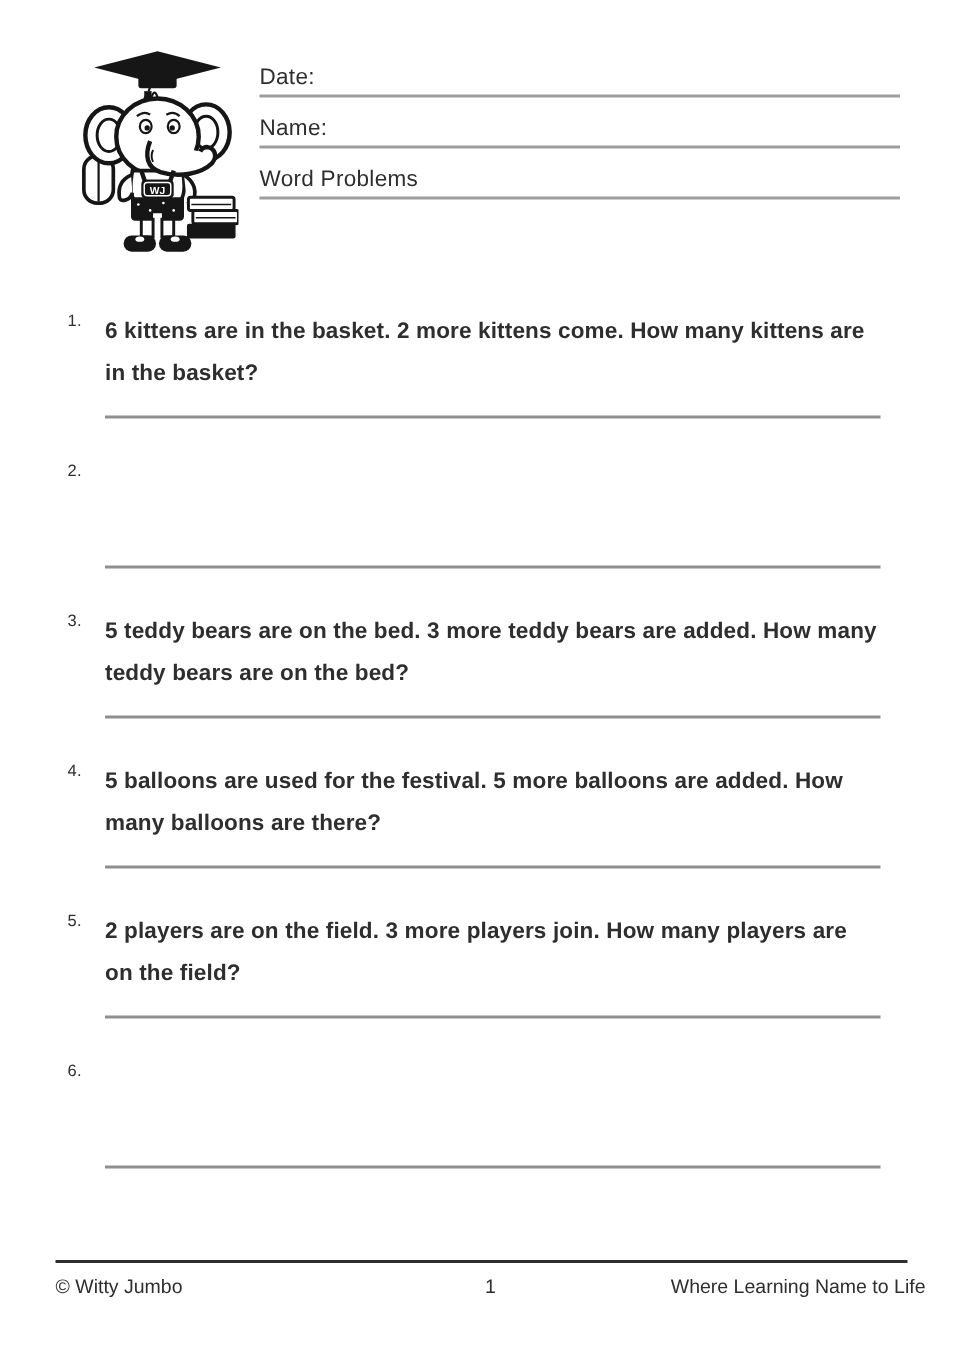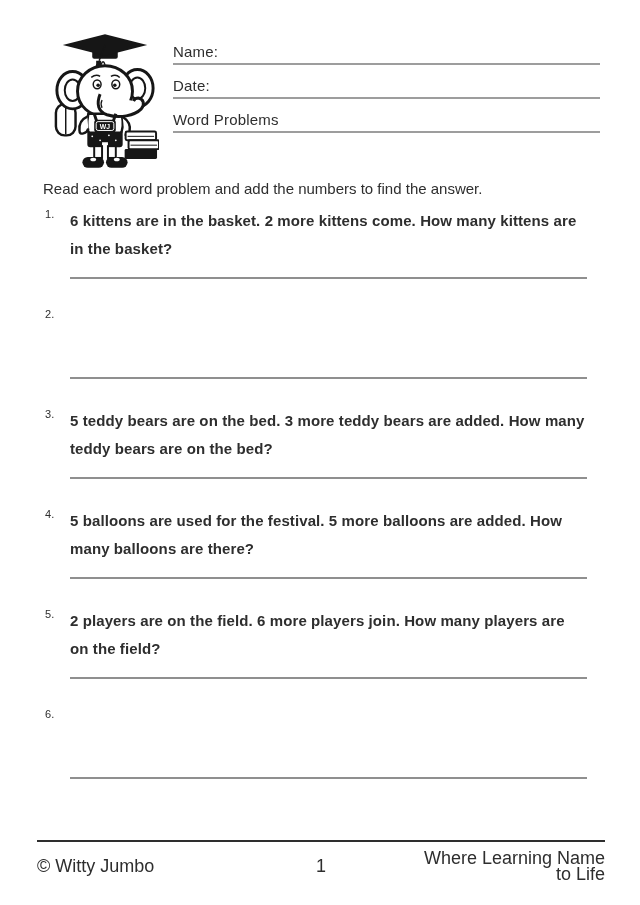--- a/index.html
+++ b/index.html
@@ -21,21 +21,21 @@
 
   
   .problems{position:absolute;left:43px;top:204px;width:557px;}
   .problem{position:relative;height:100px;}
   .problem-number{position:absolute;left:2px;top:4px;font-size:11px;letter-spacing:.2px;}
   .problem-text{margin:0 0 0 27px;padding-top:3px;font-size:15px;line-height:28px;max-width:515px;letter-spacing:.1px;font-weight:bold;}
   .answer-line{position:absolute;left:27px;right:13px;top:73px;border-top:2px solid #8f8f8f;}
 
   
   .footer-rule{position:absolute;left:37px;right:35px;top:840px;border-top:2px solid #2e2e2e;}
-  .footer{position:absolute;left:37px;right:35px;top:850px;display:flex;align-items:center;font-size:18px;line-height:16px;}
+  .footer{position:absolute;left:37px;right:23px;top:850px;display:flex;align-items:center;font-size:13px;line-height:16px;}
   .footer > div{flex:1;}
   .footer-center{text-align:center;}
   .footer-right{text-align:right;}
 </style>
 </head>
 <body>
 
 <div class="page">
 
   <div class="mascot">
@@ -93,31 +93,30 @@
 
       <rect x="42" y="19" width="26" height="9" rx="2" fill="#161616"></rect>
       <polygon points="55,3 98,14 55,25 12,14" fill="#161616"></polygon>
       <polyline points="55,14 49,30" fill="none" stroke="#161616" stroke-width="1.5"></polyline>
       <rect x="46" y="30" width="5" height="6" fill="#161616"></rect>
     </svg>
   </div>
 
   <div class="header-fields">
     <div class="field">
-      <div class="field-label">Name:</div>
+      <div class="field-label">Date:</div>
     </div>
     <div class="field">
-      <div class="field-label">Date:</div>
+      <div class="field-label">Name:</div>
     </div>
     <div class="field">
       <div class="field-label">Word Problems</div>
     </div>
   </div>
 
-  <div class="instruction">Read each word problem and add the numbers to find the answer.</div>
 
   <div class="problems">
     <div class="problem">
       <span class="problem-number">1.</span>
       <p class="problem-text">6 kittens are in the basket. 2 more kittens come. How many kittens are in the basket?</p>
       <div class="answer-line"></div>
     </div>
     <div class="problem">
       <span class="problem-number">2.</span>
       <div class="answer-line"></div>
@@ -127,21 +126,21 @@
       <p class="problem-text">5 teddy bears are on the bed. 3 more teddy bears are added. How many teddy bears are on the bed?</p>
       <div class="answer-line"></div>
     </div>
     <div class="problem">
       <span class="problem-number">4.</span>
       <p class="problem-text">5 balloons are used for the festival. 5 more balloons are added. How many balloons are there?</p>
       <div class="answer-line"></div>
     </div>
     <div class="problem">
       <span class="problem-number">5.</span>
-      <p class="problem-text">2 players are on the field. 6 more players join. How many players are on the field?</p>
+      <p class="problem-text">2 players are on the field. 3 more players join. How many players are on the field?</p>
       <div class="answer-line"></div>
     </div>
     <div class="problem">
       <span class="problem-number">6.</span>
       <div class="answer-line"></div>
     </div>
   </div>
 
   <div class="footer-rule"></div>
   <div class="footer">

